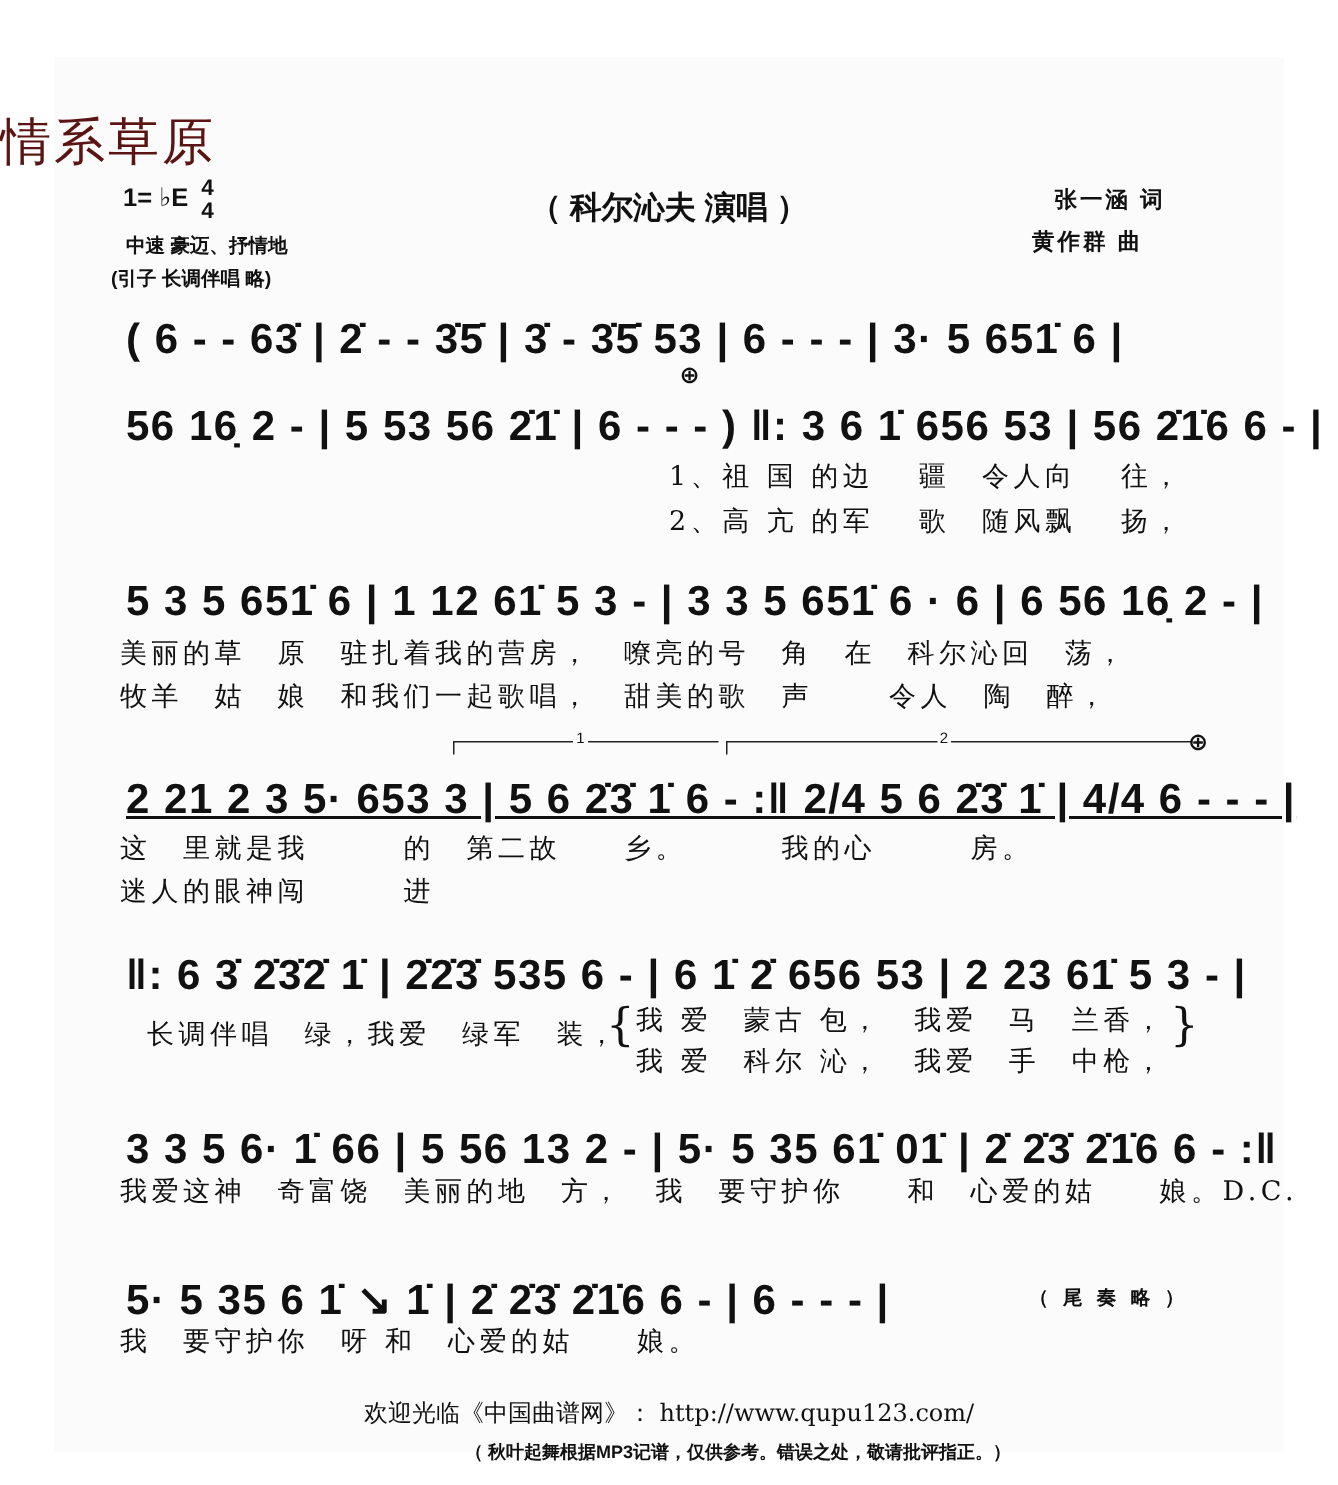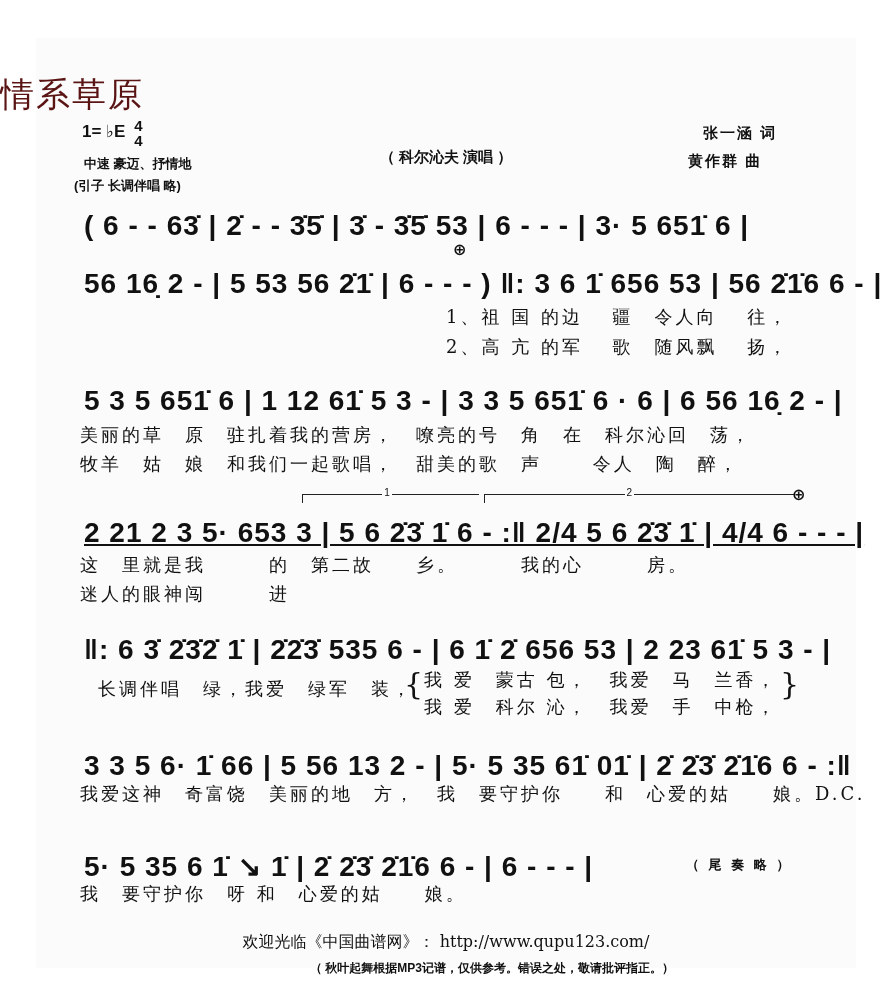--- a/index.html
+++ b/index.html
@@ -3,21 +3,21 @@
 <meta charset="utf-8">
 <style>
   html, body { margin: 0; padding: 0; }
   body {
     width: 892px; height: 990px; background: #ffffff; position: relative; overflow: hidden;
     font-family: "Liberation Sans", "DejaVu Sans", sans-serif; color: #111;
   }
   .sheet { position: absolute; left: 36px; top: 38px; width: 820px; height: 930px; background: #fbfbfb; }
   .abs { position: absolute; white-space: nowrap; }
   .title { left: 0; width: 892px; top: 72px; text-align: left; font-size: 34px; color: #5a1414; font-family: "DejaVu Sans", sans-serif; letter-spacing: 2px; }
-  .subtitle { left: 0; width: 892px; top: 124px; text-align: center; font-size: 15px; font-weight: bold; margin-top: 24px; }
+  .subtitle { left: 0; width: 892px; top: 124px; text-align: center; font-size: 21px; font-weight: bold; }
   .key { left: 82px; top: 118px; font-size: 17px; font-weight: bold; }
   .key .frac { display: inline-block; vertical-align: middle; text-align: center; line-height: 15px; font-size: 15px; margin-left: 4px; }
   .small { font-size: 13px; font-weight: bold; }
   .credit { font-size: 15px; font-weight: bold; letter-spacing: 2px; }
   .mrow { position: absolute; left: 84px; font-size: 28px; font-weight: bold; font-family: "Liberation Sans", sans-serif; white-space: nowrap; letter-spacing: 1px; }
   .lrow { position: absolute; font-size: 18px; font-family: "DejaVu Serif", serif; white-space: nowrap; letter-spacing: 3px; }
   .footer-note { left: 0; width: 892px; text-align: center; top: 960px; font-size: 12px; font-weight: bold; padding-left: 46px; }
   .footer-link { left: 0; width: 892px; text-align: center; top: 932px; font-size: 16px; font-family: "DejaVu Serif", serif; }
   .coda { font-size: 16px; font-weight: bold; }
   .volta { position: absolute; border-top: 1px solid #222; border-left: 1px solid #222; height: 8px; font-size: 10px; }

